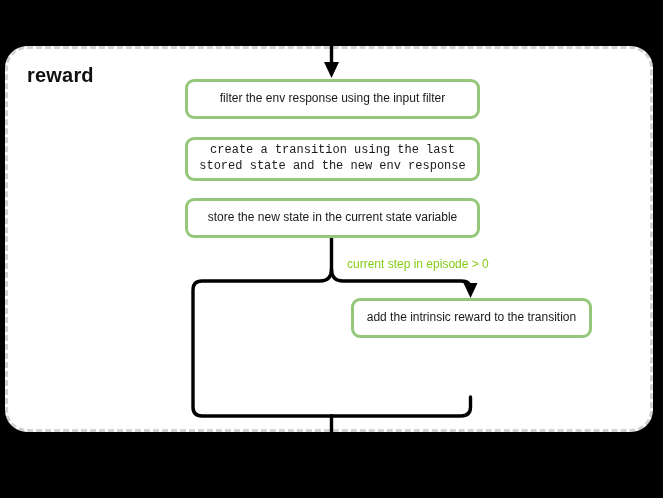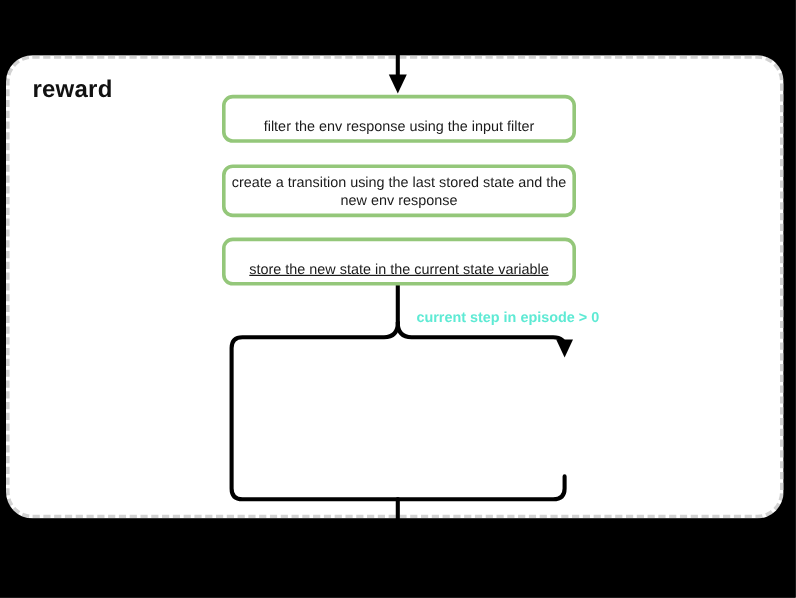--- a/index.html
+++ b/index.html
@@ -31,39 +31,39 @@
     position:absolute;left:0;top:0;
     width:663px;height:498px;
   }
   .step-box{
     position:absolute;
     box-sizing:border-box;
     background:#ffffff;
     border:3px solid #94c77a;
     border-radius:9px;
     display:flex;
-    align-items:flex-end;
+    align-items:center;
     justify-content:center;
     text-align:center;
     font-size:12px;
     line-height:1.3;
     color:#1a1a1a;
     padding:2px 3px;
   }
   .box1{left:185px;top:79px;width:295px;height:40px;}
-  .box2{left:185px;top:137px;width:295px;height:44px;}
-  .box3{left:185px;top:198px;width:295px;height:40px;text-decoration:underline;}
+  .box2{left:185px;top:137px;width:295px;height:44px;font-family:Liberation Mono, monospace;}
+  .box3{left:185px;top:198px;width:295px;height:40px;}
   .box4{left:351px;top:298px;width:241px;height:40px;}
   .box5{left:351px;top:357px;width:241px;height:40px;}
   .condition-label{
     position:absolute;
     left:347px;top:257px;
     font-size:12px;
-    font-weight:bold;
-    color:#5eead4;
+    font-weight:normal;
+    color:#84cc16;
     white-space:nowrap;
   }
 </style>
 </head>
 <body>
 
 <div id="stage">
 
   <div class="panel"></div>
 
@@ -96,15 +96,18 @@
   <div class="step-box box2">
     <span>create a transition using the last stored state and the new env response</span>
   </div>
 
   <div class="step-box box3">
     <span>store the new state in the current state variable</span>
   </div>
 
   <div class="condition-label">current step in episode &gt; 0</div>
 
+  <div class="step-box box4">
+    <span>add the intrinsic reward to the transition</span>
+  </div>
 
 
 </div>
 
 </body></html>

